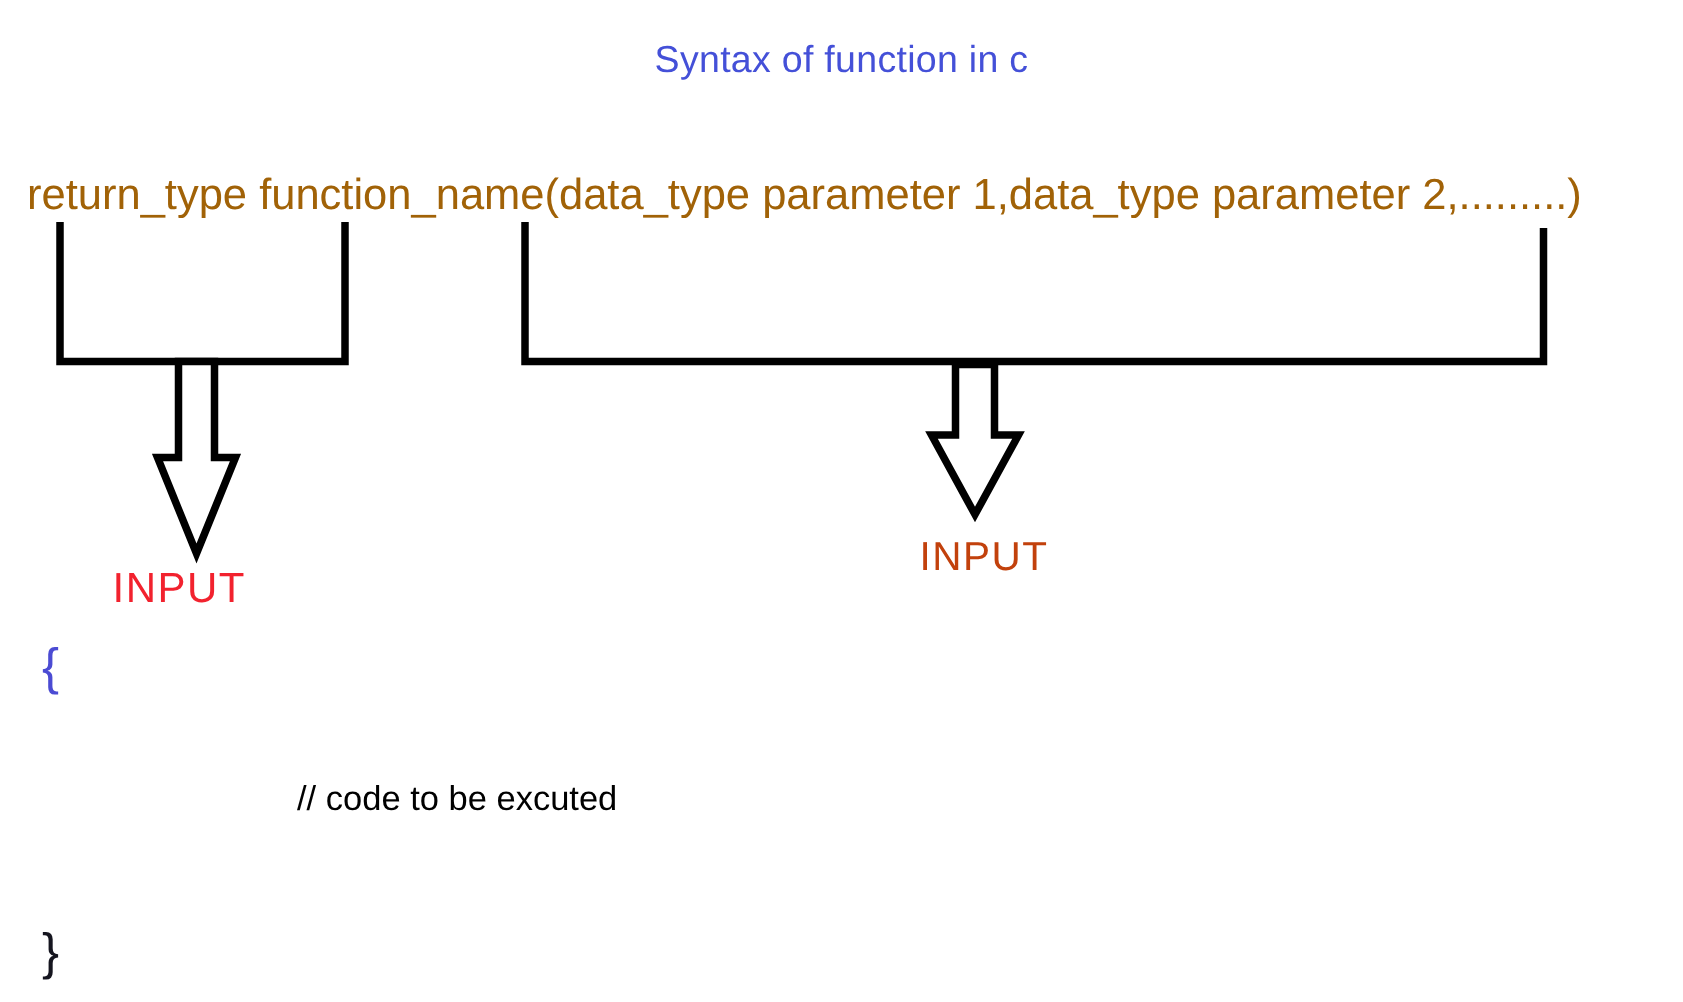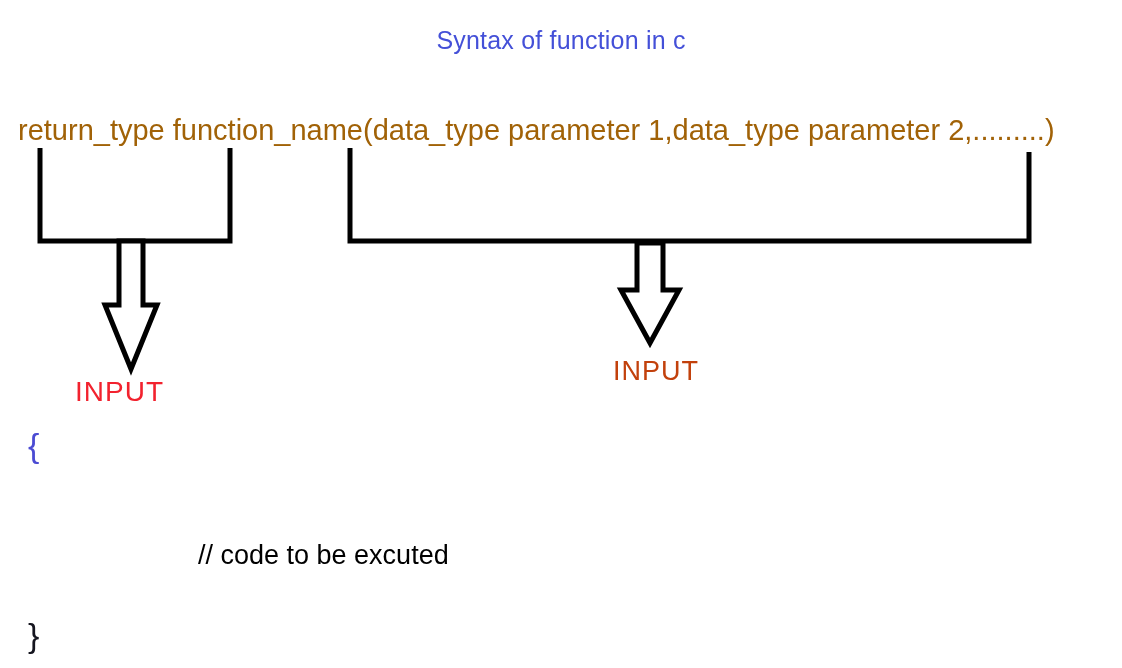--- a/index.html
+++ b/index.html
@@ -59,23 +59,23 @@
   }
   .brace-open {
     position: absolute;
     top: 426px;
     left: 28px;
     font-size: 34px;
     color: #4b4bd3;
   }
   .code-comment {
     position: absolute;
-    top: 540px;
+    top: 519px;
     left: 198px;
-    font-size: 27px;
+    font-size: 23px;
     color: #000000;
   }
   .brace-close {
     position: absolute;
     top: 616px;
     left: 28px;
     font-size: 34px;
     color: #15151f;
   }
 </style>

